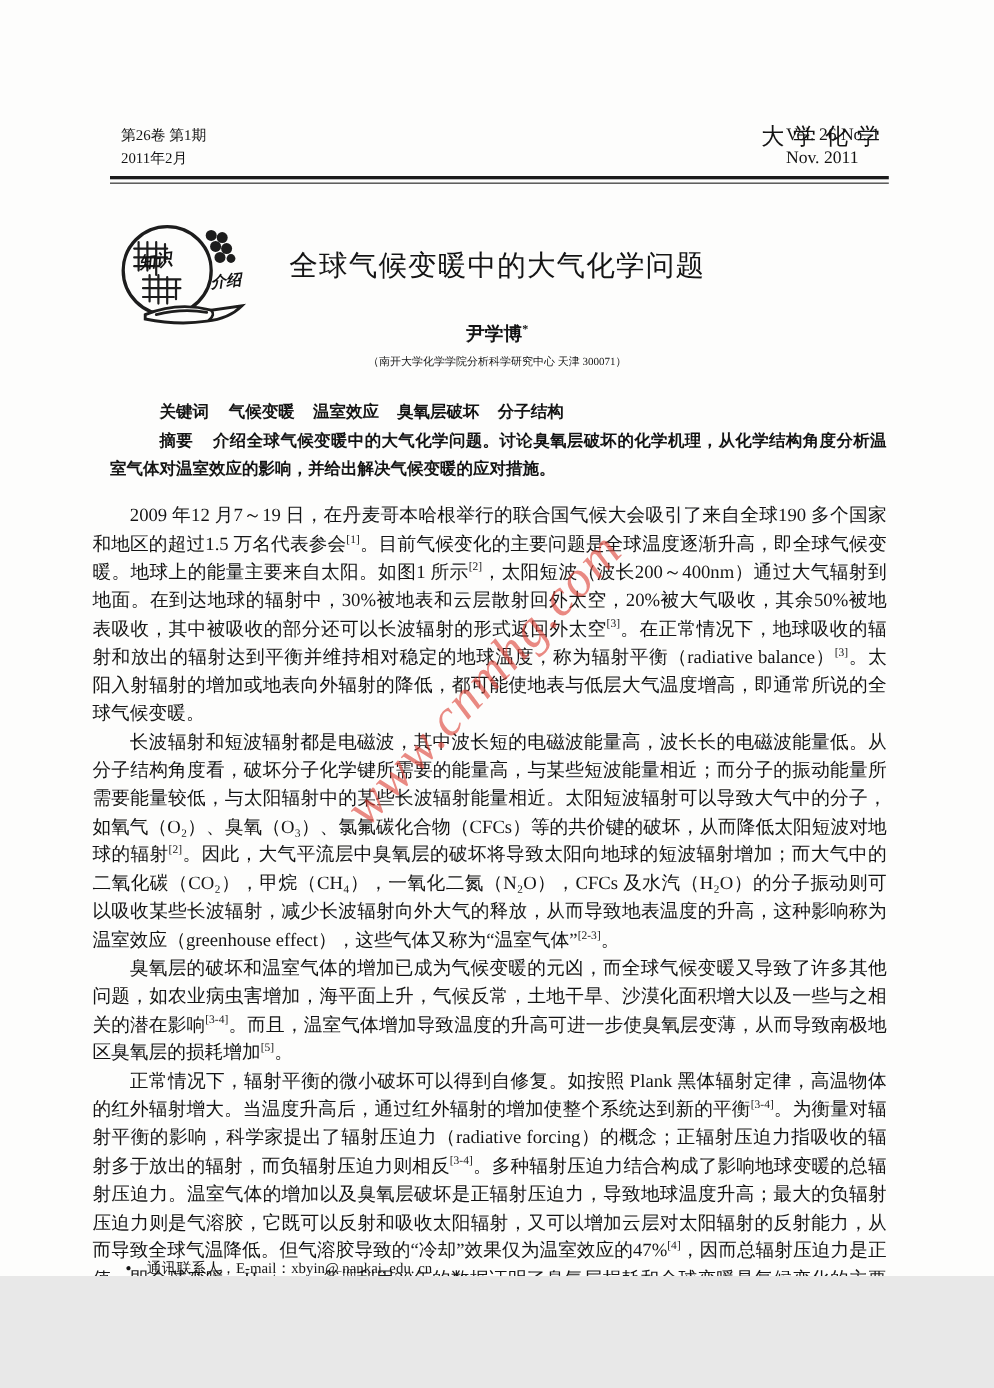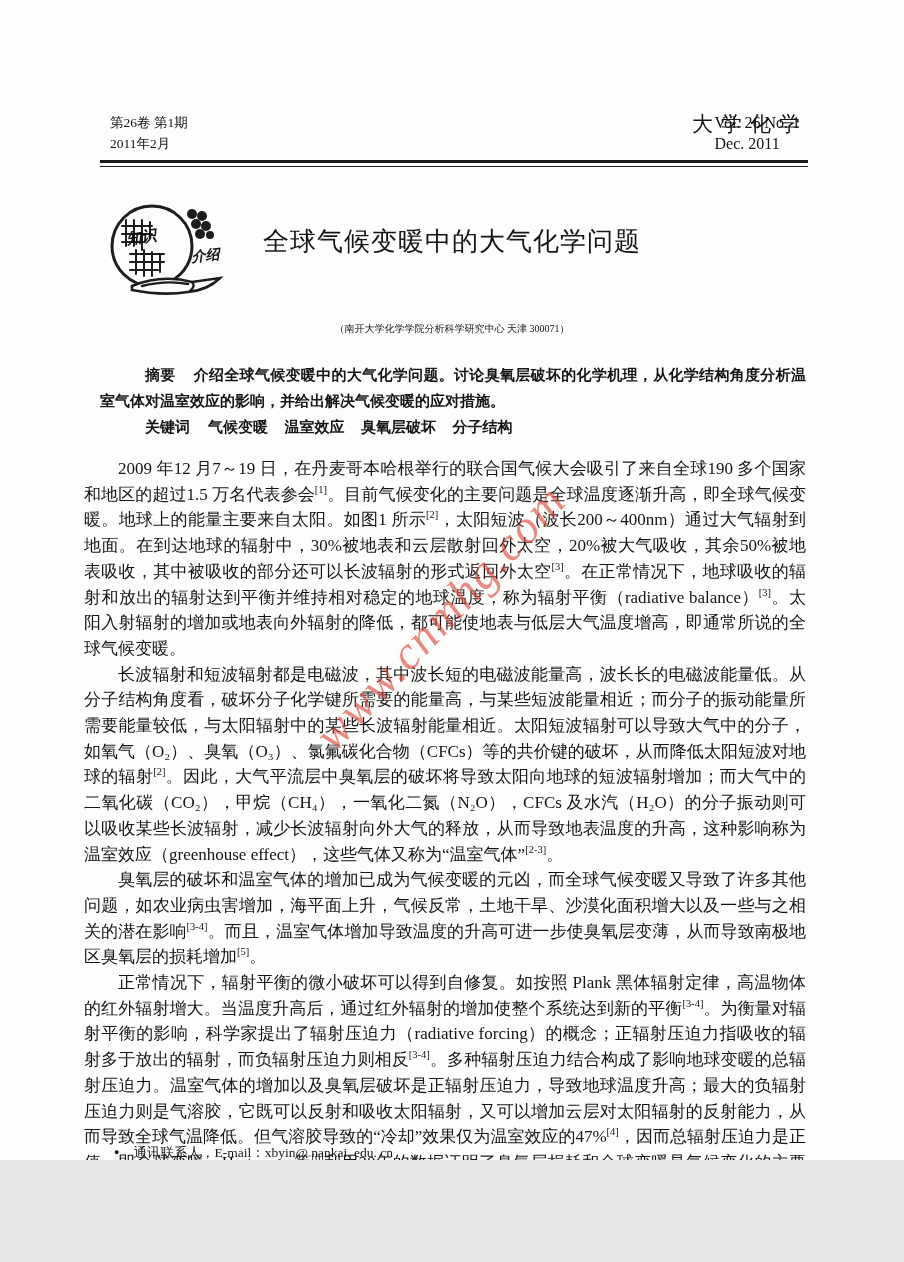--- a/index.html
+++ b/index.html
@@ -66,21 +66,21 @@
   <div class="jheader">
     <div class="jh-left">
       <div>第26卷 第1期</div>
       <div>2011年2月</div>
     </div>
     <div class="jh-center">
       <div class="jh-cn">大学化学</div>
     </div>
     <div class="jh-right">
       <div>Vol. 26 No. 1</div>
-      <div>Dec. 2011</div>
+      <div>Nov. 2011</div>
     </div>
   </div>
   <div class="double-rule"></div>
 
   <div class="logo">
     <svg width="140" height="104" viewBox="0 0 140 104">
       <g fill="none" stroke="#1d1d1d" stroke-width="2.4" stroke-linecap="round">
         <circle cx="56" cy="48" r="40" stroke-width="3"></circle>
 
         <g stroke-width="2">
@@ -99,25 +99,26 @@
 
         <path d="M36 88 Q66 76 96 84 L124 80 Q112 92 92 94 Q66 98 36 92 Z" fill="#fdfdfc" stroke-width="2.6"></path>
         <path d="M96 84 Q100 88 94 93 M46 88 Q70 82 92 86"></path>
       </g>
       <text x="46" y="44" font-size="15" font-style="italic" font-weight="bold" fill="#111" text-anchor="middle" transform="rotate(-8 46 44)">知识</text>
       <text x="110" y="62" font-size="14" font-style="italic" font-weight="bold" fill="#111" text-anchor="middle" transform="rotate(-6 110 62)">介绍</text>
     </svg>
   </div>
 
   <div class="title">全球气候变暖中的大气化学问题</div>
+  <div class="author"><span>尹学博</span><sup>*</sup></div>
   <div class="affil">（南开大学化学学院分析科学研究中心 天津 300071）</div>
 
   <div class="abstract">
+    <p><span class="ab-label">关键词</span><span>气候变暖<span class="kw-sep"></span>温室效应<span class="kw-sep"></span>臭氧层破坏<span class="kw-sep"></span>分子结构</span></p>
     <p><span class="ab-label">摘要</span><span>介绍全球气候变暖中的大气化学问题。讨论臭氧层破坏的化学机理，从化学结构角度分析温室气体对温室效应的影响，并给出解决气候变暖的应对措施。</span></p>
-    <p><span class="ab-label">关键词</span><span>气候变暖<span class="kw-sep"></span>温室效应<span class="kw-sep"></span>臭氧层破坏<span class="kw-sep"></span>分子结构</span></p>
   </div>
 
   <div class="body-text">
       <p>2009 年12 月7～19 日，在丹麦哥本哈根举行的联合国气候大会吸引了来自全球190 多个国家和地区的超过1.5 万名代表参会<sup>[1]</sup>。目前气候变化的主要问题是全球温度逐渐升高，即全球气候变暖。地球上的能量主要来自太阳。如图1 所示<sup>[2]</sup>，太阳短波（波长200～400nm）通过大气辐射到地面。在到达地球的辐射中，30%被地表和云层散射回外太空，20%被大气吸收，其余50%被地表吸收，其中被吸收的部分还可以长波辐射的形式返回外太空<sup>[3]</sup>。在正常情况下，地球吸收的辐射和放出的辐射达到平衡并维持相对稳定的地球温度，称为辐射平衡（radiative balance）<sup>[3]</sup>。太阳入射辐射的增加或地表向外辐射的降低，都可能使地表与低层大气温度增高，即通常所说的全球气候变暖。</p>
       <p>长波辐射和短波辐射都是电磁波，其中波长短的电磁波能量高，波长长的电磁波能量低。从分子结构角度看，破坏分子化学键所需要的能量高，与某些短波能量相近；而分子的振动能量所需要能量较低，与太阳辐射中的某些长波辐射能量相近。太阳短波辐射可以导致大气中的分子，如氧气（O₂）、臭氧（O₃）、氯氟碳化合物（CFCs）等的共价键的破坏，从而降低太阳短波对地球的辐射<sup>[2]</sup>。因此，大气平流层中臭氧层的破坏将导致太阳向地球的短波辐射增加；而大气中的二氧化碳（CO₂），甲烷（CH₄），一氧化二氮（N₂O），CFCs 及水汽（H₂O）的分子振动则可以吸收某些长波辐射，减少长波辐射向外大气的释放，从而导致地表温度的升高，这种影响称为温室效应（greenhouse effect），这些气体又称为“温室气体”<sup>[2-3]</sup>。</p>
       <p>臭氧层的破坏和温室气体的增加已成为气候变暖的元凶，而全球气候变暖又导致了许多其他问题，如农业病虫害增加，海平面上升，气候反常，土地干旱、沙漠化面积增大以及一些与之相关的潜在影响<sup>[3-4]</sup>。而且，温室气体增加导致温度的升高可进一步使臭氧层变薄，从而导致南极地区臭氧层的损耗增加<sup>[5]</sup>。</p>
       <p>正常情况下，辐射平衡的微小破坏可以得到自修复。如按照 Plank 黑体辐射定律，高温物体的红外辐射增大。当温度升高后，通过红外辐射的增加使整个系统达到新的平衡<sup>[3-4]</sup>。为衡量对辐射平衡的影响，科学家提出了辐射压迫力（radiative forcing）的概念；正辐射压迫力指吸收的辐射多于放出的辐射，而负辐射压迫力则相反<sup>[3-4]</sup>。多种辐射压迫力结合构成了影响地球变暖的总辐射压迫力。温室气体的增加以及臭氧层破坏是正辐射压迫力，导致地球温度升高；最大的负辐射压迫力则是气溶胶，它既可以反射和吸收太阳辐射，又可以增加云层对太阳辐射的反射能力，从而导致全球气温降低。但气溶胶导致的“冷却”效果仅为温室效应的47%<sup>[4]</sup>，因而总辐射压迫力是正值，即全球变暖。Hartmann 等<sup>[6]</sup>利用30年的数据证明了臭氧层损耗和全球变暖是气候变化的主要原因。Aldhous<sup>[5]</sup>认为温室气体导致的温度升高同时与南极地区臭氧层的损耗有关，Ramanathan 和 Feng<sup>[4]</sup>则认为大气污染和温室气体不是某个局</p>
     </div>
 
   <div class="watermark">www.cnmhg.com</div>

